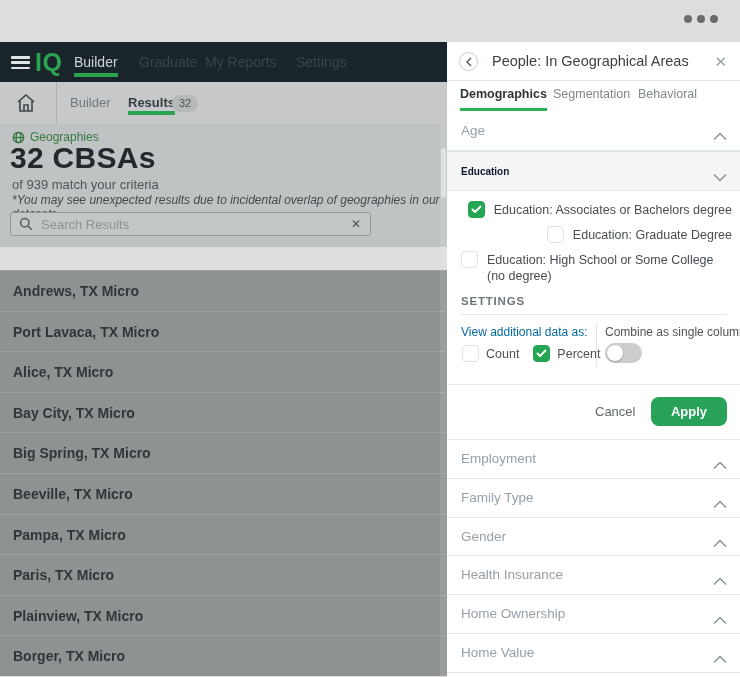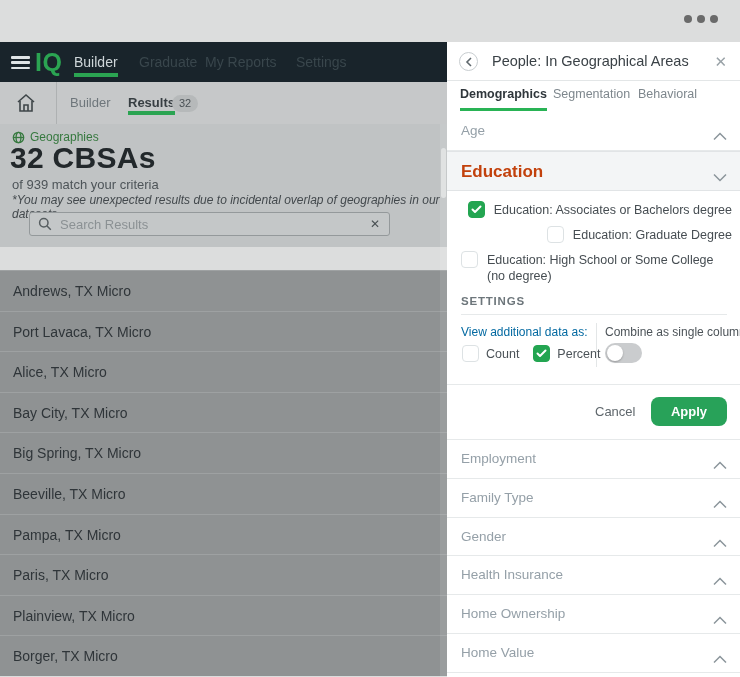--- a/index.html
+++ b/index.html
@@ -34,30 +34,30 @@
   .bc-results::after { content:""; position:absolute; left:0; right:0; bottom:9px; height:4px; background:#2ba452; }
   .bc-badge { position:absolute; left:172px; top:13px; height:17px; line-height:17px; padding:0 7px; background:#b6b9ba; border-radius:9px; font-size:11px; color:#4a5155; }
 
   
   .hero { position:absolute; left:0; top:124px; width:447px; height:123px; background:#c0c3c4; }
   .kicker { position:absolute; left:12px; top:6px; display:flex; align-items:center; gap:5px; }
   .kicker-label { font-size:12px; font-weight:400; color:#36793f; }
   .hero-title { position:absolute; left:10px; top:17px; font-size:30px; font-weight:800; color:#22282b; letter-spacing:0.3px; }
   .hero-sub { position:absolute; left:12px; top:53px; font-size:13px; color:#4d5458; }
   .hero-note { position:absolute; left:12px; top:69px; font-size:12px; font-style:italic; color:#43494d; }
-  .search-wrap { position:absolute; left:29px; top:88px; width:361px; height:24px; background:#c4c7c8; border:1px solid #94999b; border-radius:3px; }
+  .search-wrap { position:absolute; left:10px; top:88px; width:361px; height:24px; background:#c4c7c8; border:1px solid #94999b; border-radius:3px; }
   .search-input { position:absolute; left:30px; top:0; width:300px; height:22px; border:none; outline:none; background:transparent; font-size:13px; color:#3c4245; font-family:inherit; }
   .search-input::placeholder { color:#8b9194; }
   .search-mag { position:absolute; left:8px; top:4px; }
   .search-clear { position:absolute; right:9px; top:0; height:22px; line-height:22px; font-size:12px; color:#4a5154; cursor:pointer; }
 
   
   .thead { position:absolute; left:0; top:247px; width:447px; height:24px; background:#9ea2a3;margin-top:24px; }
   .thead-label { position:absolute; left:13px; top:0; height:24px; line-height:24px; font-size:11px; font-weight:700; letter-spacing:0.5px; color:#3b4144; }
-  .rows { position:absolute; left:0; top:270px; width:447px; height:407px; overflow:hidden; }
+  .rows { position:absolute; left:0; top:270px; width:447px; height:407px; overflow:hidden;font-weight:bold; }
   .row { height:40.6px; background:#8f9293; border-top:1px solid #9ea1a2; line-height:40.6px; padding-left:13px; font-size:14px; color:#2f3539; cursor:pointer; }
   .lscroll-track { position:absolute; left:440px; top:124px; width:7px; height:553px; background:rgba(255,255,255,0.10); }
   .lscroll-thumb { position:absolute; left:441px; top:148px; width:5px; height:50px; background:#e0e2e2; border-radius:3px; cursor:pointer; }
 
   
   .panel { position:absolute; left:447px; top:42px; width:293px; height:635px; background:#ffffff; }
   .p-header { position:absolute; left:0; top:0; width:100%; height:39px; border-bottom:1px solid #e3e6e7; }
   .back-btn { position:absolute; left:12px; top:10px; width:19px; height:19px; border:1px solid #c8cdd0; border-radius:50%; cursor:pointer; display:flex; align-items:center; justify-content:center; }
   .p-title { position:absolute; left:45px; top:0; height:39px; line-height:39px; font-size:14.5px; color:#3b4247; }
   .p-close { position:absolute; right:13px; top:0; height:39px; line-height:39px; font-size:15px; color:#99a2a7; cursor:pointer; }
@@ -65,21 +65,21 @@
   .p-tabs { position:absolute; left:0; top:39px; width:100%; height:30px; }
   .p-tab { position:absolute; top:0; height:30px; line-height:26px; font-size:12.5px; color:#7e878d; cursor:pointer; }
   .p-tab.active { color:#2f363b; font-weight:700; border-bottom:3.5px solid #29b355; }
   .tab-0 { left:13px; } .tab-1 { left:106px; } .tab-2 { left:191px; }
 
   .acc-row { position:absolute; left:0; width:100%; height:40px; border-bottom:1px solid #e6e9ea; cursor:pointer; }
   .acc-label { position:absolute; left:14px; top:0; height:40px; line-height:40px; font-size:13.5px; color:#95a0a8; }
   .acc-chev { position:absolute; right:13px; top:16px; }
   .age-row { top:69px; }
   .edu-head { position:absolute; left:0; top:109px; width:100%; height:40px; background:#f3f5f6; border-top:1px solid #e1e4e6; border-bottom:1px solid #e1e4e6; cursor:pointer; }
-  .edu-title { position:absolute; left:14px; top:0; height:40px; line-height:40px; font-size:17px; font-weight:700; color:#c2410c; }
+  .edu-title { position:absolute; left:14px; top:0; height:40px; line-height:40px; font-size:10px; font-weight:700; color:#0f172a; }
 
   .opt { position:absolute; left:14px; right:8px; display:flex; align-items:flex-start; cursor:pointer;justify-content:flex-end; }
   .opt-1 { top:159px; } .opt-2 { top:184px; } .opt-3 { top:209px; }
   .cb { width:17px; height:17px; flex:0 0 17px; border-radius:4px; background:#fff; border:1px solid #dde2e4; display:flex; align-items:center; justify-content:center; }
   .cb.checked { background:#23a551; border-color:#23a551; }
   .opt-label { margin-left:9px; font-size:12.5px; line-height:16px; color:#464d52; padding-top:1px; }
 
   .settings-title { position:absolute; left:14px; top:253px; font-size:11.5px; font-weight:700; letter-spacing:0.8px; color:#6d767b; }
   .settings-hr { position:absolute; left:14px; right:13px; top:272px; height:1px; background:#e6e9ea; }
   .view-label { position:absolute; left:14px; top:283px; font-size:12px; color:#0369a1; }

